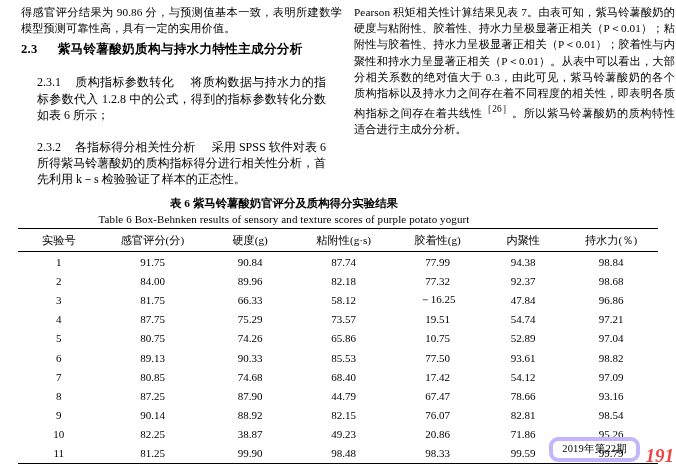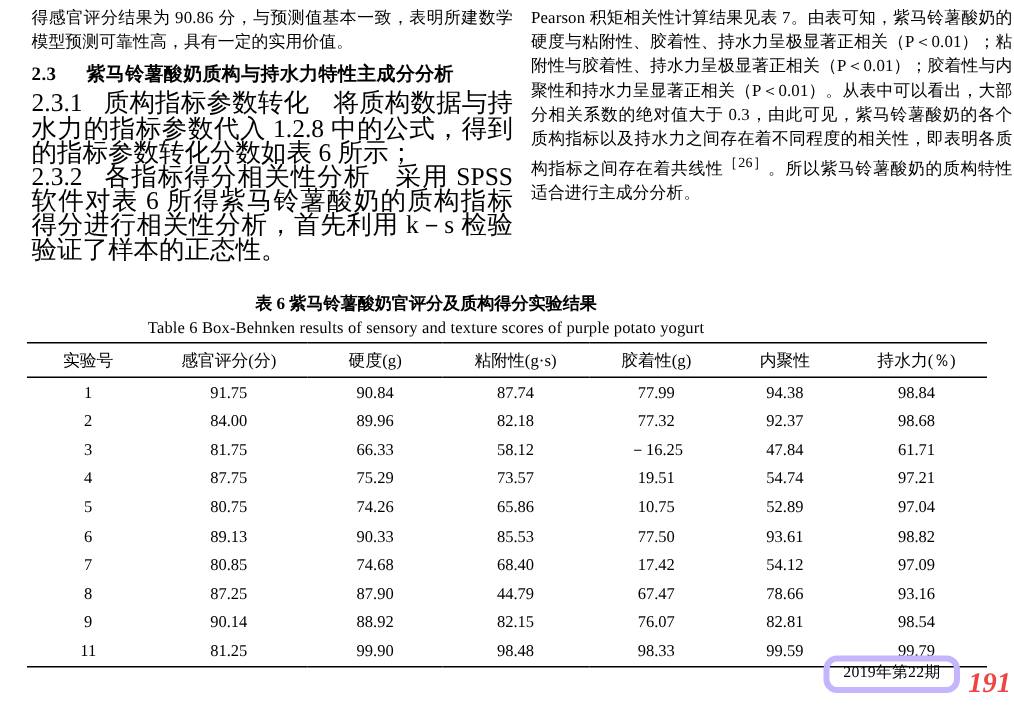--- a/index.html
+++ b/index.html
@@ -44,22 +44,22 @@
   }
   h2.sec {
     margin: 5px 0 3px 0;
     font-size: 12.6px;
     font-weight: bold;
     line-height: 17px;
     letter-spacing: 0.3px;
   }
   h2.sec .num { margin-right: 20px; }
   .subsec {
-    margin: 0;
-    font-size: 17px;
+    margin: 16px;
+    font-size: 12px;
     line-height: 16.2px;
     text-align: justify;
   }
   .subsec .lbl { margin-right: 2px; }
   .gap { display: inline-block; width: 14px; }
 
   
   .tbl-caption {
     position: absolute;
     left: 0;
@@ -210,21 +210,21 @@
         <td>92.37</td>
         <td>98.68</td>
       </tr>
       <tr>
         <td>3</td>
         <td>81.75</td>
         <td>66.33</td>
         <td>58.12</td>
         <td>－16.25</td>
         <td>47.84</td>
-        <td>61.71</td>
+        <td>96.86</td>
       </tr>
       <tr>
         <td>4</td>
         <td>87.75</td>
         <td>75.29</td>
         <td>73.57</td>
         <td>19.51</td>
         <td>54.74</td>
         <td>97.21</td>
       </tr>
@@ -267,20 +267,29 @@
       <tr>
         <td>9</td>
         <td>90.14</td>
         <td>88.92</td>
         <td>82.15</td>
         <td>76.07</td>
         <td>82.81</td>
         <td>98.54</td>
       </tr>
       <tr>
+        <td>10</td>
+        <td>82.25</td>
+        <td>38.87</td>
+        <td>49.23</td>
+        <td>20.86</td>
+        <td>71.86</td>
+        <td>95.26</td>
+      </tr>
+      <tr>
         <td>11</td>
         <td>81.25</td>
         <td>99.90</td>
         <td>98.48</td>
         <td>98.33</td>
         <td>99.59</td>
         <td>99.79</td>
       </tr>
     </tbody>
   </table>

